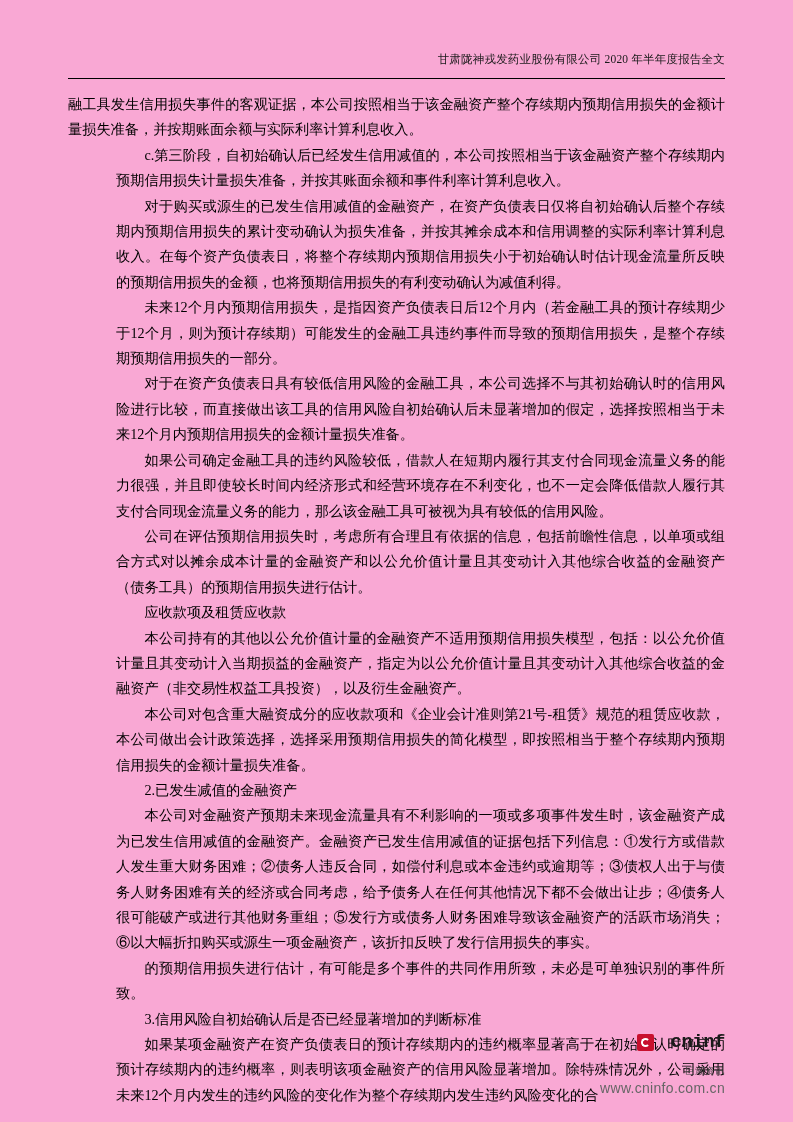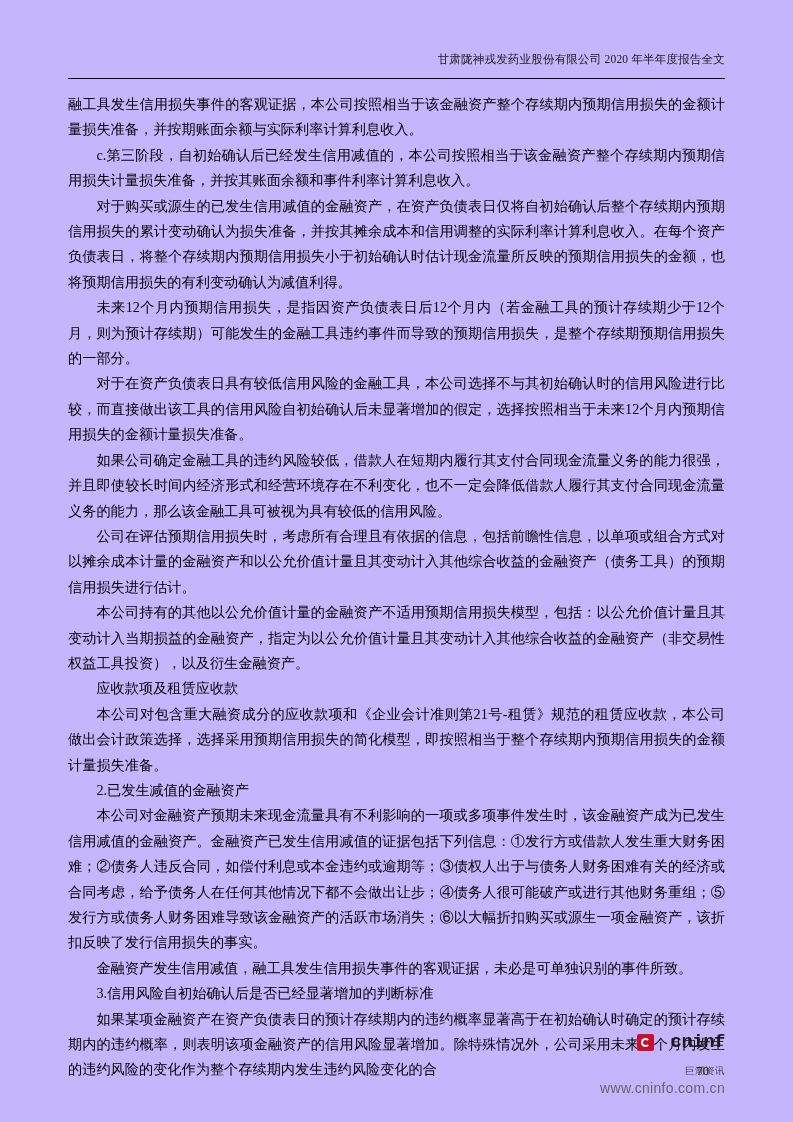--- a/index.html
+++ b/index.html
@@ -4,21 +4,21 @@
 <style>
   html, body {
     margin: 0;
     padding: 0;
     background: #ffffff;
   }
   .page {
     position: relative;
     width: 793px;
     height: 1122px;
-    background: #c4b5fd;
+    background: #f9a8d4;
     font-family: "Liberation Serif", "DejaVu Serif", serif;
     box-sizing: border-box;
     overflow: hidden;
   }
   .header {
     position: absolute;
     top: 52px;
     left: 68px;
     width: 657px;
     text-align: right;
@@ -44,20 +44,21 @@
     color: #000000;
     text-align: justify;
     text-justify: inter-ideograph;
   }
   .body-text p {
     margin: 0;
     text-indent: 0;
   }
   .body-text p.ind {
     text-indent: 2em;
+    margin-left: 48px;
   }
   .page-number {
     position: absolute;
     top: 1040px;
     left: 52px;
     width: 657px;
     text-align: right;
     font-size: 12.5px;
     color: #000000;
     margin-top: 24px;
@@ -125,26 +126,26 @@
   <div class="header-rule"></div>
 
   <div class="body-text">
     <p>融工具发生信用损失事件的客观证据，本公司按照相当于该金融资产整个存续期内预期信用损失的金额计量损失准备，并按期账面余额与实际利率计算利息收入。</p>
     <p class="ind">c.第三阶段，自初始确认后已经发生信用减值的，本公司按照相当于该金融资产整个存续期内预期信用损失计量损失准备，并按其账面余额和事件利率计算利息收入。</p>
     <p class="ind">对于购买或源生的已发生信用减值的金融资产，在资产负债表日仅将自初始确认后整个存续期内预期信用损失的累计变动确认为损失准备，并按其摊余成本和信用调整的实际利率计算利息收入。在每个资产负债表日，将整个存续期内预期信用损失小于初始确认时估计现金流量所反映的预期信用损失的金额，也将预期信用损失的有利变动确认为减值利得。</p>
     <p class="ind">未来12个月内预期信用损失，是指因资产负债表日后12个月内（若金融工具的预计存续期少于12个月，则为预计存续期）可能发生的金融工具违约事件而导致的预期信用损失，是整个存续期预期信用损失的一部分。</p>
     <p class="ind">对于在资产负债表日具有较低信用风险的金融工具，本公司选择不与其初始确认时的信用风险进行比较，而直接做出该工具的信用风险自初始确认后未显著增加的假定，选择按照相当于未来12个月内预期信用损失的金额计量损失准备。</p>
     <p class="ind">如果公司确定金融工具的违约风险较低，借款人在短期内履行其支付合同现金流量义务的能力很强，并且即使较长时间内经济形式和经营环境存在不利变化，也不一定会降低借款人履行其支付合同现金流量义务的能力，那么该金融工具可被视为具有较低的信用风险。</p>
     <p class="ind">公司在评估预期信用损失时，考虑所有合理且有依据的信息，包括前瞻性信息，以单项或组合方式对以摊余成本计量的金融资产和以公允价值计量且其变动计入其他综合收益的金融资产（债务工具）的预期信用损失进行估计。</p>
+    <p class="ind">应收款项及租赁应收款</p>
     <p class="ind">本公司持有的其他以公允价值计量的金融资产不适用预期信用损失模型，包括：以公允价值计量且其变动计入当期损益的金融资产，指定为以公允价值计量且其变动计入其他综合收益的金融资产（非交易性权益工具投资），以及衍生金融资产。</p>
-    <p class="ind">应收款项及租赁应收款</p>
     <p class="ind">本公司对包含重大融资成分的应收款项和《企业会计准则第21号-租赁》规范的租赁应收款，本公司做出会计政策选择，选择采用预期信用损失的简化模型，即按照相当于整个存续期内预期信用损失的金额计量损失准备。</p>
     <p class="ind">2.已发生减值的金融资产</p>
     <p class="ind">本公司对金融资产预期未来现金流量具有不利影响的一项或多项事件发生时，该金融资产成为已发生信用减值的金融资产。金融资产已发生信用减值的证据包括下列信息：①发行方或借款人发生重大财务困难；②债务人违反合同，如偿付利息或本金违约或逾期等；③债权人出于与债务人财务困难有关的经济或合同考虑，给予债务人在任何其他情况下都不会做出让步；④债务人很可能破产或进行其他财务重组；⑤发行方或债务人财务困难导致该金融资产的活跃市场消失；⑥以大幅折扣购买或源生一项金融资产，该折扣反映了发行信用损失的事实。</p>
-    <p class="ind">金融资产发生信用减值，融工具发生信用损失事件的客观证据，未必是可单独识别的事件所致。</p>
+    <p class="ind">的预期信用损失进行估计，有可能是多个事件的共同作用所致，未必是可单独识别的事件所致。</p>
     <p class="ind">3.信用风险自初始确认后是否已经显著增加的判断标准</p>
     <p class="ind">如果某项金融资产在资产负债表日的预计存续期内的违约概率显著高于在初始确认时确定的预计存续期内的违约概率，则表明该项金融资产的信用风险显著增加。除特殊情况外，公司采用未来12个月内发生的违约风险的变化作为整个存续期内发生违约风险变化的合</p>
   </div>
 
   <div class="page-number">70</div>
 
   <div class="footer-logo">
     <div class="logo-row">
       <span class="logo-mark"></span>
       <span class="logo-word">cninf</span>

